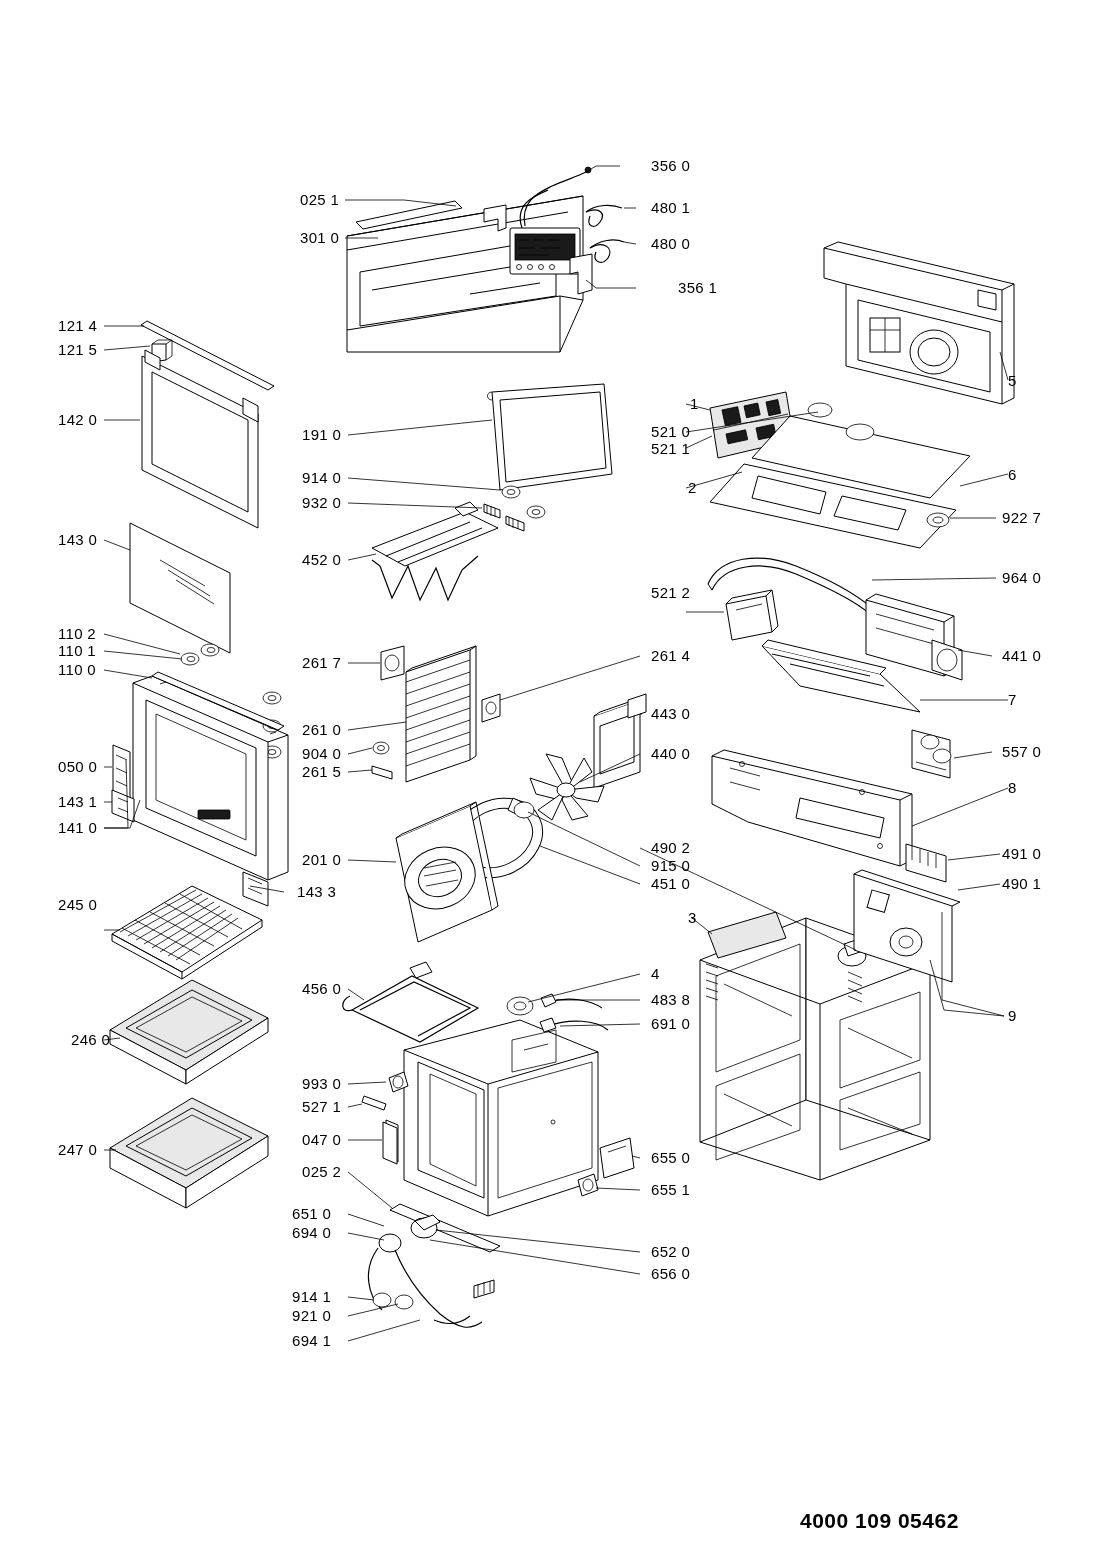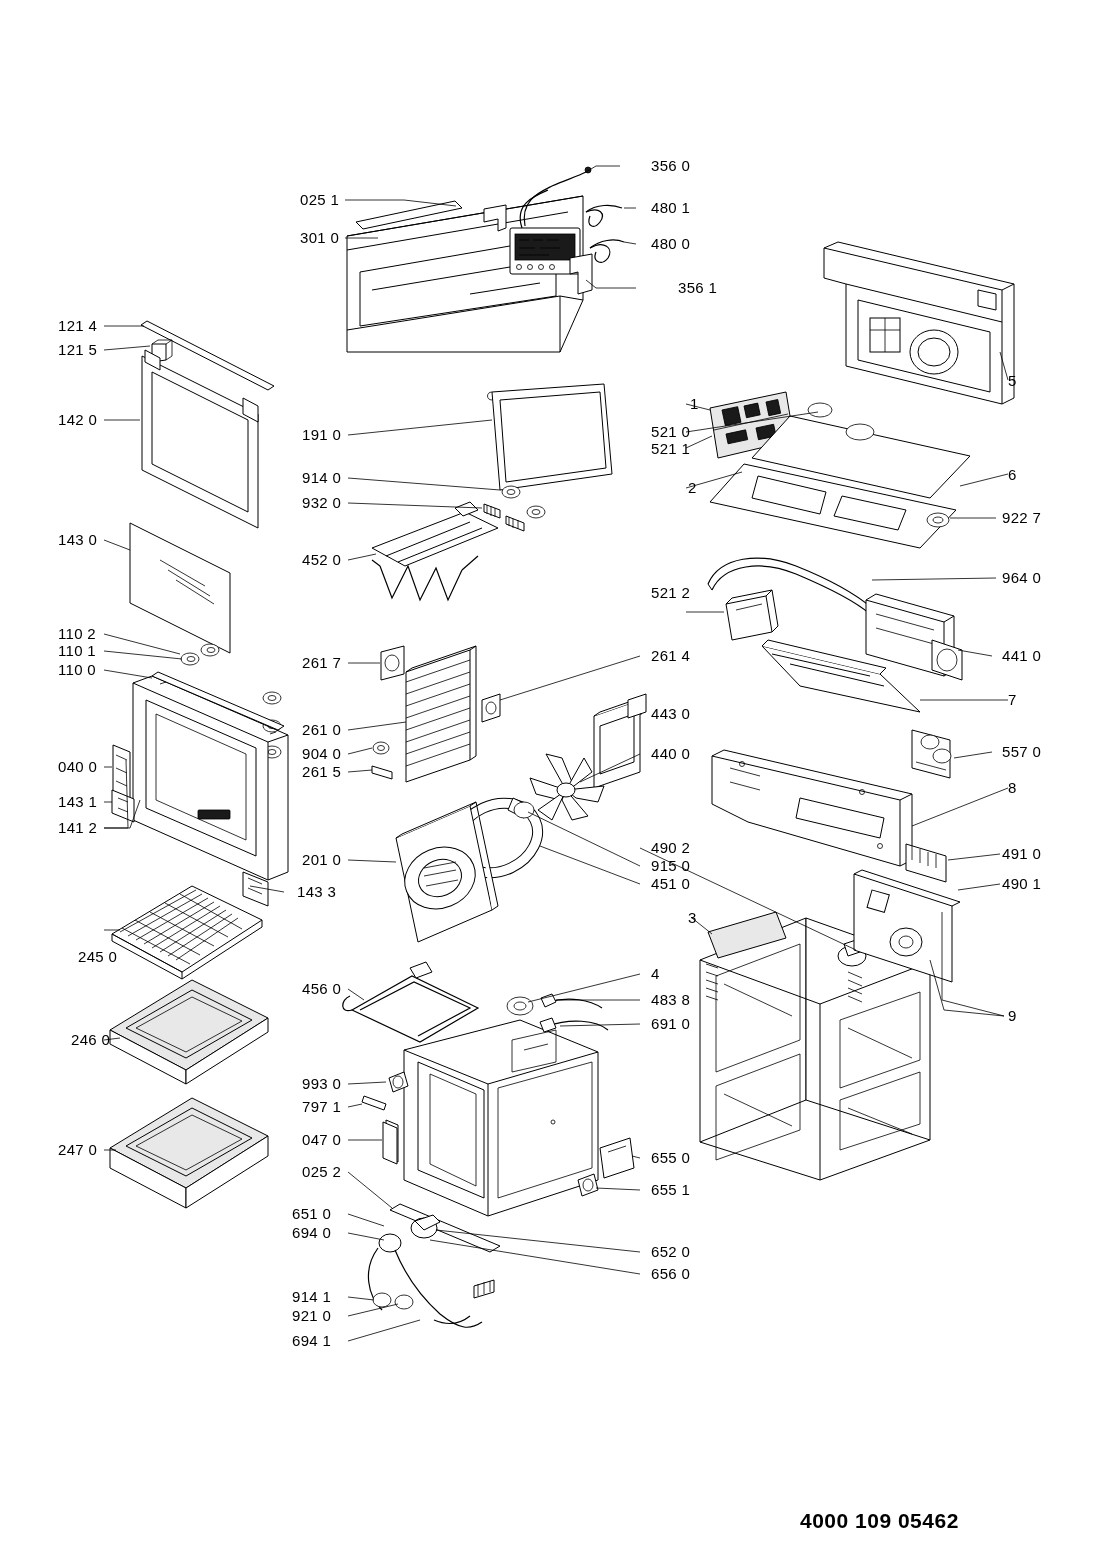--- a/index.html
+++ b/index.html
@@ -487,42 +487,42 @@
     </g>
   </svg>
 
   <div class="label" style="left:58px;  top:317px;">121 4</div>
   <div class="label" style="left:58px;  top:341px;">121 5</div>
   <div class="label" style="left:58px;  top:411px;">142 0</div>
   <div class="label" style="left:58px;  top:531px;">143 0</div>
   <div class="label" style="left:58px;  top:625px;">110 2</div>
   <div class="label" style="left:58px;  top:642px;">110 1</div>
   <div class="label" style="left:58px;  top:661px;">110 0</div>
-  <div class="label" style="left:58px;  top:758px;">040 0</div>
+  <div class="label" style="left:58px;  top:758px;">050 0</div>
   <div class="label" style="left:58px;  top:793px;">143 1</div>
-  <div class="label" style="left:58px;  top:819px;">141 2</div>
-  <div class="label" style="left:58px;  top:948px;margin-left:20px;">245 0</div>
+  <div class="label" style="left:58px;  top:819px;">141 0</div>
+  <div class="label" style="left:58px;  top:896px;">245 0</div>
   <div class="label" style="left:54px;  top:1031px;margin-left:17px;">246 0</div>
   <div class="label" style="left:58px;  top:1141px;">247 0</div>
 
   <div class="label" style="left:300px; top:191px;">025 1</div>
   <div class="label" style="left:300px; top:229px;">301 0</div>
   <div class="label" style="left:302px; top:426px;">191 0</div>
   <div class="label" style="left:302px; top:469px;">914 0</div>
   <div class="label" style="left:302px; top:494px;">932 0</div>
   <div class="label" style="left:302px; top:551px;">452 0</div>
   <div class="label" style="left:302px; top:654px;">261 7</div>
   <div class="label" style="left:302px; top:721px;">261 0</div>
   <div class="label" style="left:302px; top:745px;">904 0</div>
   <div class="label" style="left:302px; top:763px;">261 5</div>
   <div class="label" style="left:302px; top:851px;">201 0</div>
   <div class="label" style="left:297px; top:883px;">143 3</div>
   <div class="label" style="left:302px; top:980px;">456 0</div>
   <div class="label" style="left:302px; top:1075px;">993 0</div>
-  <div class="label" style="left:302px; top:1098px;">797 1</div>
+  <div class="label" style="left:302px; top:1098px;">527 1</div>
   <div class="label" style="left:302px; top:1131px;">047 0</div>
   <div class="label" style="left:302px; top:1163px;">025 2</div>
   <div class="label" style="left:292px; top:1205px;">651 0</div>
   <div class="label" style="left:292px; top:1224px;">694 0</div>
   <div class="label" style="left:292px; top:1288px;">914 1</div>
   <div class="label" style="left:292px; top:1307px;">921 0</div>
   <div class="label" style="left:292px; top:1332px;">694 1</div>
 
   <div class="label" style="left:651px; top:157px;">356 0</div>
   <div class="label" style="left:651px; top:199px;">480 1</div>

